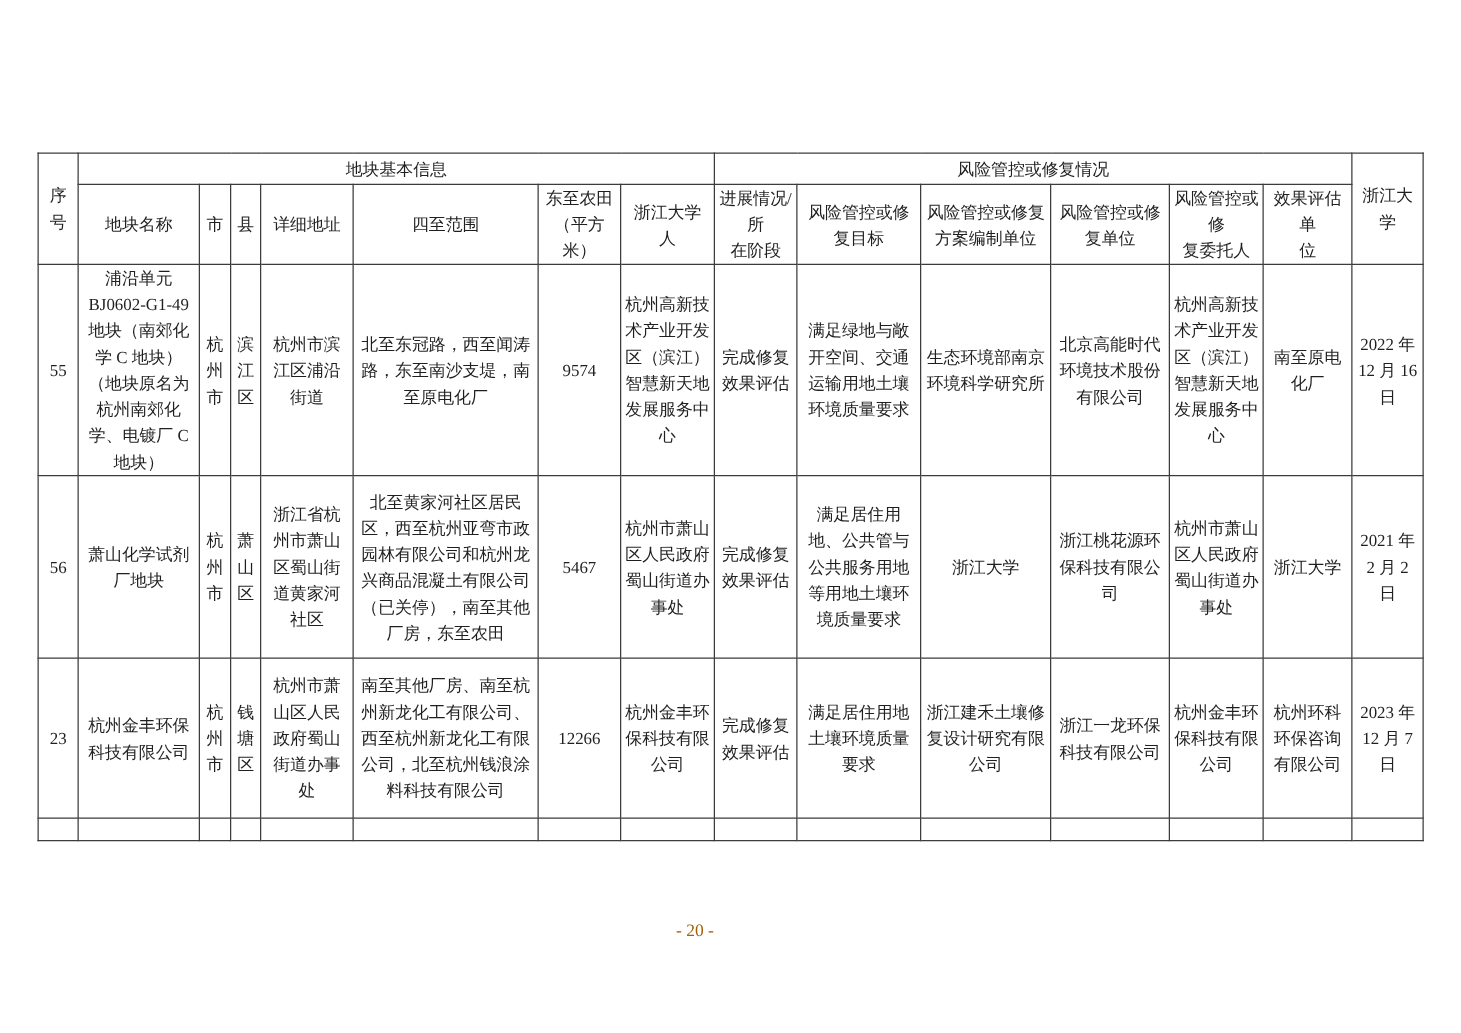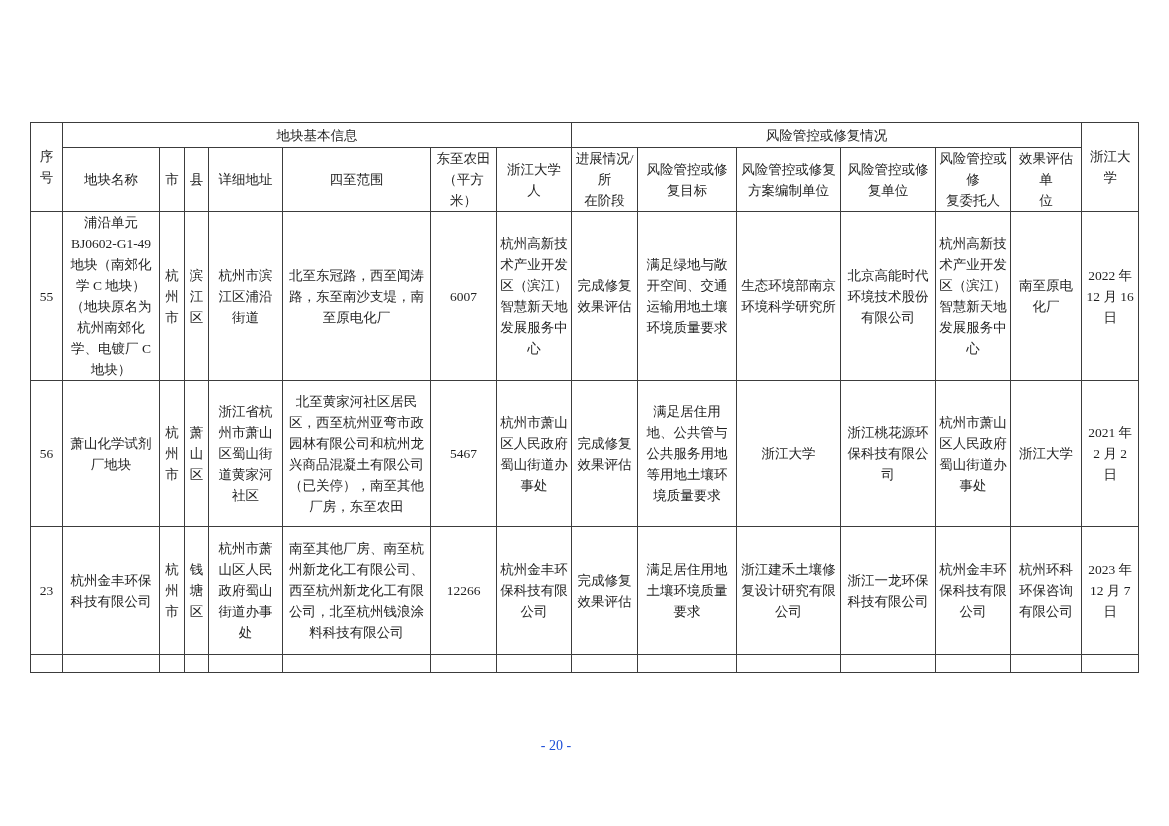--- a/index.html
+++ b/index.html
@@ -46,21 +46,21 @@
   tr.r56   { height: 146px; }
   tr.r57   { height: 128px; }
   tr.rempty{ height: 18px; }
   .pagenum {
     position: absolute;
     top: 738px;
     left: 0;
     width: 1112px;
     text-align: center;
     font-size: 14px;
-    color: #1d4ed8;
+    color: #a16207;
   }
 </style>
 </head>
 <body>
 
 <div class="page">
 
   <table class="landtable">
     <colgroup>
       <col style="width:32px">
@@ -110,21 +110,21 @@
 位</th>
       </tr>
 
       <tr class="r55">
         <td>55</td>
         <td>浦沿单元 BJ0602-G1-49 地块（南郊化学 C 地块）（地块原名为杭州南郊化学、电镀厂 C 地块）</td>
         <td>杭州市</td>
         <td>滨江区</td>
         <td>杭州市滨江区浦沿街道</td>
         <td>北至东冠路，西至闻涛路，东至南沙支堤，南至原电化厂</td>
-        <td>6007</td>
+        <td>9574</td>
         <td>杭州高新技术产业开发区（滨江）智慧新天地发展服务中心</td>
         <td>完成修复效果评估</td>
         <td>满足绿地与敞开空间、交通运输用地土壤环境质量要求</td>
         <td>生态环境部南京环境科学研究所</td>
         <td>北京高能时代环境技术股份有限公司</td>
         <td>杭州高新技术产业开发区（滨江）智慧新天地发展服务中心</td>
         <td>南至原电化厂</td>
         <td>2022 年 12 月 16 日</td>
       </tr>
 

